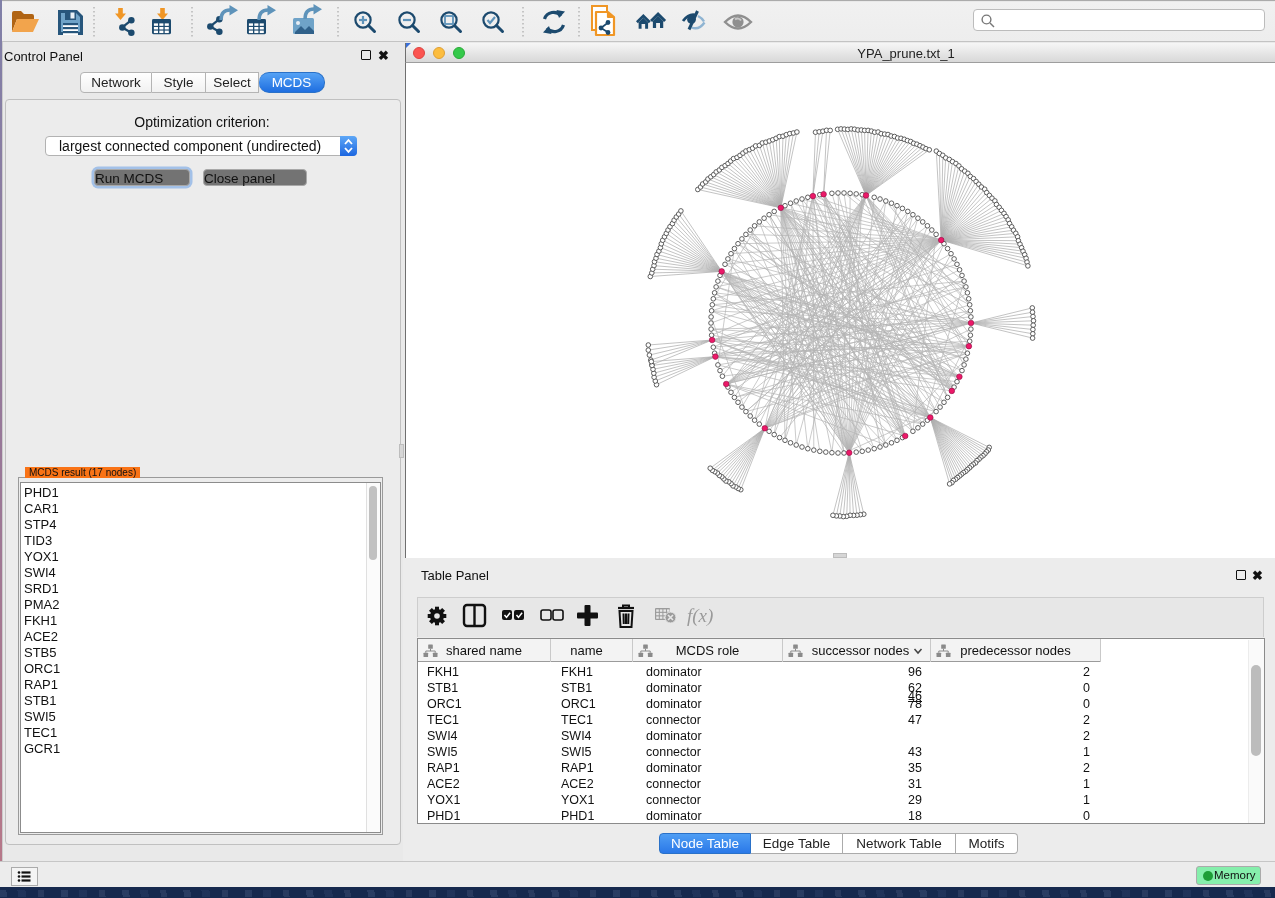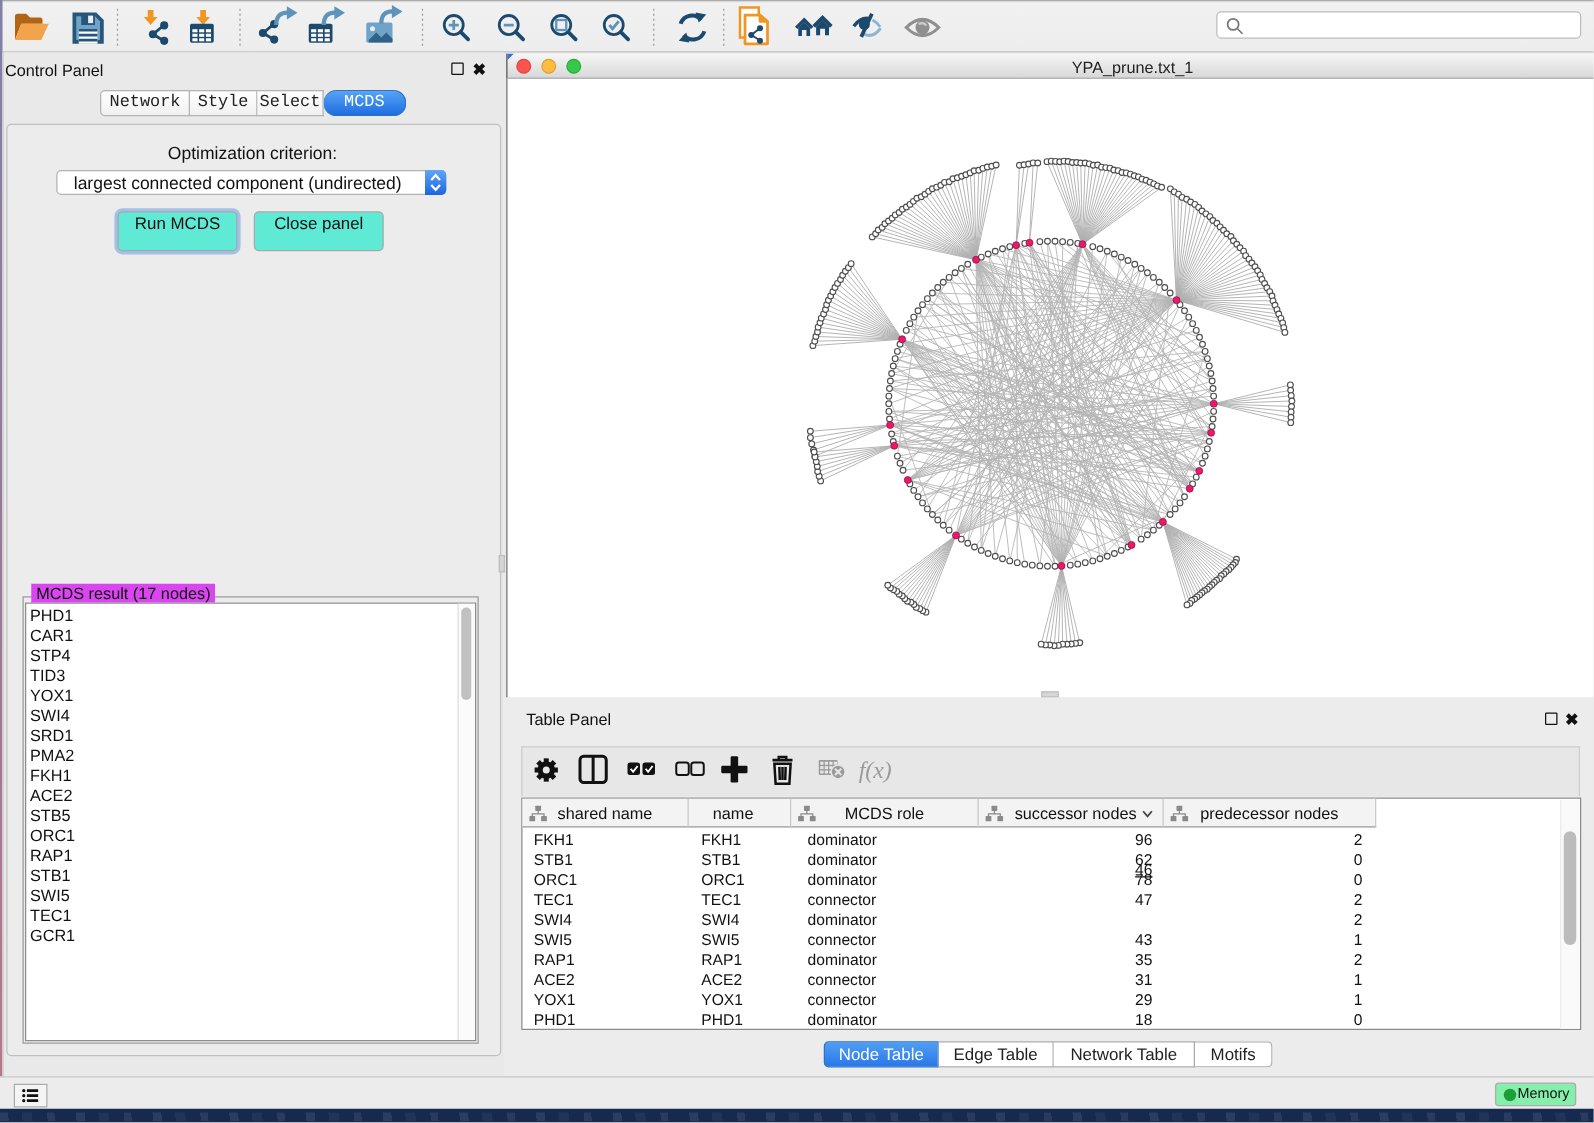--- a/index.html
+++ b/index.html
@@ -9,34 +9,34 @@
 #topedge { left:0; top:0; width:1275px; height:1px; background:#ababab; }
 #leftedge { left:0; top:0; width:2px; height:890px; background:linear-gradient(#8080a8,#987898,#b87888); }
 #toolbar { left:2px; top:2px; width:1273px; height:40px; background:linear-gradient(#f1f1f1,#ededed); border-bottom:1px solid #c3c3c3; }
 #searchbox { left:973px; top:9px; width:292px; height:22px; background:#fff; border:1px solid #bcbcbc; border-radius:4px; }
 #searchbox svg { position:absolute; left:6px; top:3px; }
 
 #leftpanel { left:2px; top:42px; width:401px; height:820px; background:#e9e9e9; border-left:1px solid #cccccc; }
 #cptitle { left:4px; top:49px; font-size:13px; color:#111; }
 .winbtn { position:absolute; width:10px; height:10px; border:1.5px solid #111; border-radius:1px; }
 .winx { position:absolute; font-size:13px; font-weight:bold; color:#111; line-height:10px; }
-#tabs { left:80px; top:72px; height:21px; display:flex;font-family:Liberation Mono, monospace; }
+#tabs { left:80px; top:72px; height:21px; display:flex; }
 .tab { height:21px; border:1px solid #b4b4b4; border-left:none; background:linear-gradient(#ffffff,#f1f1f1); font-size:13.5px; color:#222; display:flex; align-items:center; justify-content:center; }
 .tab.first { border-left:1px solid #b4b4b4; border-radius:4px 0 0 4px; }
 .tab.last { border-radius:0 4px 4px 0; }
 .tab.sel { background:linear-gradient(#55a2f5,#1e6ee0); color:#fff; border-color:#2a71c8;border-radius:10px; }
 #cpcontent { left:5px; top:99px; width:396px; height:746px; background:#ececec; border:1px solid #c0c0c0; border-radius:4px; }
 #optlabel { left:0; top:114px; width:404px; text-align:center; font-size:14px; color:#111; }
 #dropdown { left:45px; top:136px; width:312px; height:20px; background:#fff; border:1px solid #b2b2b2; border-radius:4px; font-size:14px; color:#111; line-height:18px; padding-left:13px; }
 #ddspin { left:340px; top:136px; width:17px; height:20px; border-radius:0 4px 4px 0; background:linear-gradient(#5da7f7,#1c66e0); }
-.btn { position:absolute; height:32px; background:#5eead4; border:1px solid #a8a8a8; border-radius:4px; font-size:13.5px; color:#111; text-align:center; line-height:18px; }
+.btn { position:absolute; height:17px; background:#737373; border:1px solid #a8a8a8; border-radius:4px; font-size:13.5px; color:#111; text-align:left; line-height:18px; }
 #runbtn { left:94px; top:169px; width:96px; box-shadow:0 0 0 2.5px rgba(125,170,230,.65); }
 #closebtn { left:203px; top:169px; width:104px; }
 #mcdsbox { left:18px; top:477px; width:365px; height:358px; border:1px solid #9a9a9a; }
-#mcdslabel { left:25px; top:467px; background:#d946ef; padding:0 4px; font-size:13px; color:#111; z-index:5; }
+#mcdslabel { left:25px; top:467px; background:#f97316; padding:0 4px; font-size:10px; color:#111; z-index:5; }
 #mcdslist { left:20px; top:482px; width:361px; height:351px; background:#fff; border:1px solid #8c8c8c; font-size:13px; color:#111; padding:2px 0 0 3px; line-height:16px; }
 #listscroll { left:366px; top:483px; width:14px; height:349px; background:#fbfbfb; border-left:1px solid #e0e0e0; }
 #listthumb { left:369px; top:486px; width:8px; height:74px; background:#c1c1c1; border-radius:4px; }
 
 #netwin { left:405px; top:43px; width:870px; height:515px; background:#fff; border-left:1px solid #6f6f6f; }
 #nettitle { left:405px; top:43px; width:870px; height:20px; background:linear-gradient(#f6f6f6,#d8d8d8); border-bottom:1px solid #9e9e9e; border-left:1px solid #6f6f6f; }
 #nettext { left:472px; top:46px; width:868px; text-align:center; font-size:13px; color:#222; }
 .light { position:absolute; top:47px; width:12px; height:12px; border-radius:50%; }
 #corner { left:406px; top:43px; width:0; height:0; border-top:5px solid #3a6fd8; border-right:5px solid transparent; }
 #graphsvg { left:406px; top:64px; }

